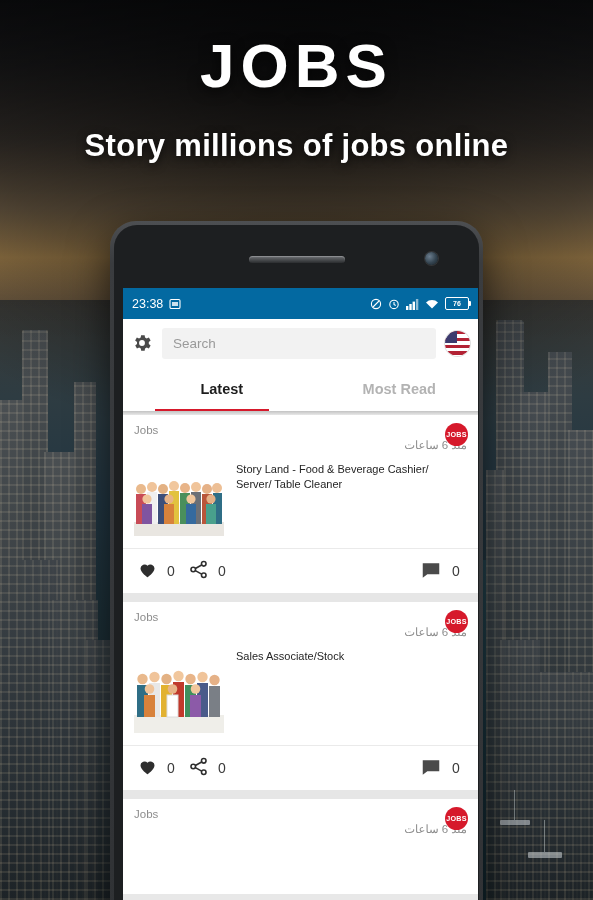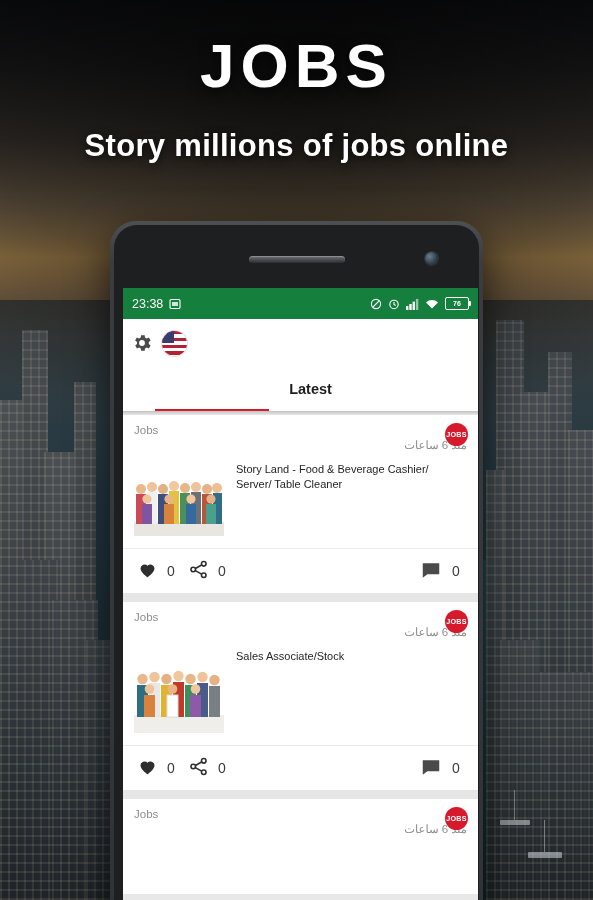--- a/index.html
+++ b/index.html
@@ -77,21 +77,21 @@
     background:radial-gradient(circle at 35% 35%, #6b7d8e 0%, #33434f 55%, #1b232a 100%);
     box-shadow:0 0 0 1px rgba(255,255,255,.10);
   }
   .screen{
     position:absolute;left:9px;top:63px;width:355px;height:637px;
     background:#e8e8e8;overflow:hidden;
   }
 
   
   .statusbar{
-    height:31px;background:#15803d;color:#fff;display:flex;align-items:center;
+    height:31px;background:#0369a1;color:#fff;display:flex;align-items:center;
     padding:0 9px;font-size:12.5px;
   }
   .sb-left{display:flex;align-items:center;gap:6px;}
   .sb-right{margin-left:auto;display:flex;align-items:center;gap:6px;}
   .sb-icon{display:inline-flex;align-items:center;}
   .batt{
     width:22px;height:11px;border:1.4px solid #fff;border-radius:2px;position:relative;
     display:flex;align-items:center;justify-content:center;
     font-size:7px;color:#fff;font-weight:bold;
   }
@@ -234,28 +234,32 @@
           </span>
         </div>
       </div>
 
       <div class="toolbar">
         <span class="gear">
           <svg width="22" height="22" viewBox="0 0 24 24" fill="#4a4a4a">
             <path d="M19.4 13a7.6 7.6 0 0 0 0-2l2-1.6-1.9-3.3-2.4 1a7.5 7.5 0 0 0-1.8-1l-.4-2.6H11l-.4 2.6a7.5 7.5 0 0 0-1.8 1l-2.4-1-1.9 3.3L6.6 11a7.6 7.6 0 0 0 0 2l-2 1.6 1.9 3.3 2.4-1c.55.43 1.16.77 1.8 1l.4 2.6h3.8l.4-2.6c.64-.23 1.25-.57 1.8-1l2.4 1 1.9-3.3zM12 15.2A3.2 3.2 0 1 1 12 8.8a3.2 3.2 0 0 1 0 6.4z"></path>
           </svg>
         </span>
+        <div class="searchbox">
+          <span>Search</span>
+        </div>
         <span class="flag">
           <span class="stripes"></span>
           <span class="canton"></span>
         </span>
       </div>
 
       <div class="tabs">
         <div class="tab active">Latest</div>
+        <div class="tab">Most Read</div>
         <div class="tab-ind"></div>
       </div>
       <div class="toolbar-shadow"></div>
 
       <div class="feed">
 
         <div class="card">
           <div class="card-head">
             <div class="cat">Jobs</div>
             <div class="time">منذ 6 ساعات</div>

